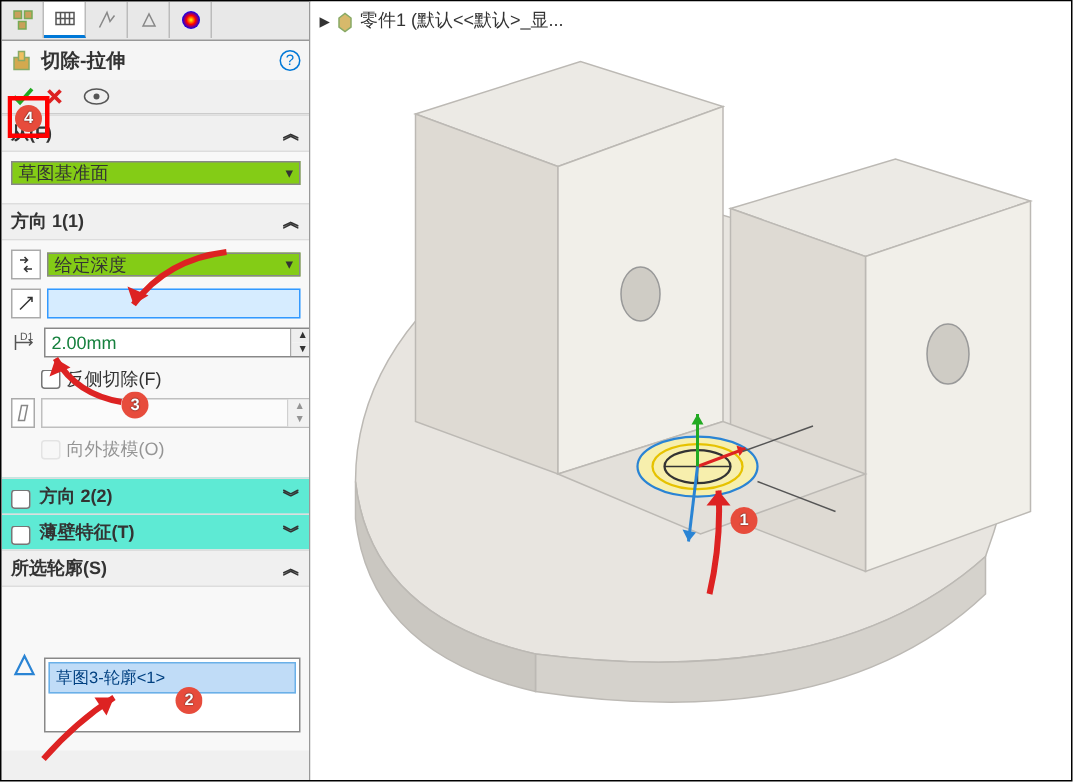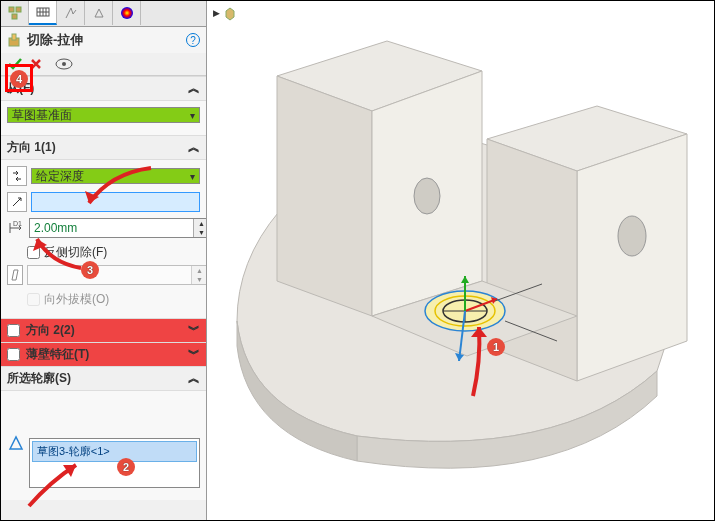--- a/index.html
+++ b/index.html
@@ -23,21 +23,21 @@
 .dropdown::after { content: "▾"; font-size: 10px; }
 .icon-btn { width: 20px; height: 20px; border: 1px solid #aaa; background: #fff; display: flex; align-items: center; justify-content: center; cursor: pointer; font-size: 11px; }
 .text-input { flex: 1; height: 20px; border: 1px solid #888; background: #fff; padding: 1px 4px; font-size: 12px; }
 .text-input.highlighted { background: #d6ecff; border: 1px solid #3399ff; }
 .spin-input { flex: 1; height: 20px; border: 1px solid #888; background: #fff; display: flex; align-items: center; }
 .spin-input input { border: none; flex: 1; padding: 0 4px; font-size: 12px; color: #15803d; background: transparent; outline: none; }
 .spin-ctrl { width: 16px; display: flex; flex-direction: column; border-left: 1px solid #aaa; }
 .spin-ctrl span { height: 9px; font-size: 7px; display: flex; align-items: center; justify-content: center; cursor: pointer; background: #eee; }
 .chk-row { display: flex; align-items: center; gap: 4px; margin: 4px 0 4px 20px; }
 .chk-row input { width: 13px; height: 13px; }
-.section-collapsed { display: flex; align-items: center; padding: 3px 6px; background: #ef4444; border-top: 1px solid #ddd; font-weight: bold; cursor: pointer; gap: 4px; }
+.section-collapsed { display: flex; align-items: flex-end; padding: 3px 6px; background: #5eead4; border-top: 1px solid #ddd; font-weight: bold; cursor: pointer; gap: 4px; }
 .section-collapsed input { margin-right: 2px; }
 .section-collapsed .chev { margin-left: auto; }
 .list-box { border: 1px solid #888; background: #fff; min-height: 50px; padding: 2px; }
 .list-item { background: #c0dcf7; border: 1px solid #6ab0e8; padding: 2px 4px; font-size: 11px; color: #004080; }
 .viewport { flex: 1; background: #fff; position: relative; overflow: hidden; }
 .breadcrumb { position: absolute; top: 4px; left: 6px; display: flex; align-items: center; gap: 2px; font-size: 12px; color: #333; }
 .breadcrumb .arrow { font-size: 9px; }
 svg.model { position: absolute; top: 0; left: 0; }
 .badge { position: absolute; width: 18px; height: 18px; border-radius: 50%; background: #e74c3c; color: #fff; font-size: 11px; font-weight: bold; display: flex; align-items: center; justify-content: center; text-shadow: 0 0 1px #000; z-index: 5; }
 .red-arrow { position: absolute; z-index: 4; pointer-events: none; }
@@ -211,20 +211,21 @@
       </div>
     </div>
   </div>
 
   <div class="viewport">
     <div class="breadcrumb">
       <span class="arrow">▶</span>
       <svg width="16" height="16">
           <path d="M4 6 L8 3 L12 6 L12 12 L8 15 L4 12 Z" fill="#d7b96b" stroke="#8a6"></path>
         </svg>
+      <span>零件1 (默认&lt;&lt;默认&gt;_显...</span>
     </div>
 
     <svg class="model" width="509" height="521" viewBox="0 0 509 521">
 
       <path d="M30 320 Q30 200 200 120 L450 195 Q490 260 450 370 Q350 460 150 435 Q40 410 30 320 Z" fill="#e8e5e0" stroke="#bcb9b4"></path>
       <path d="M150 435 Q350 460 450 370 L450 395 Q350 490 150 460 Z" fill="#d5d2cc" stroke="#bcb9b4"></path>
       <path d="M30 320 Q40 410 150 435 L150 460 Q40 435 30 345 Z" fill="#cac7c1" stroke="#bcb9b4"></path>
 
       <path d="M70 75 L180 40 L275 70 L165 110 Z" fill="#eceae5" stroke="#bcb9b4"></path>
       <path d="M70 75 L165 110 L165 315 L70 280 Z" fill="#dedad3" stroke="#bcb9b4"></path>

